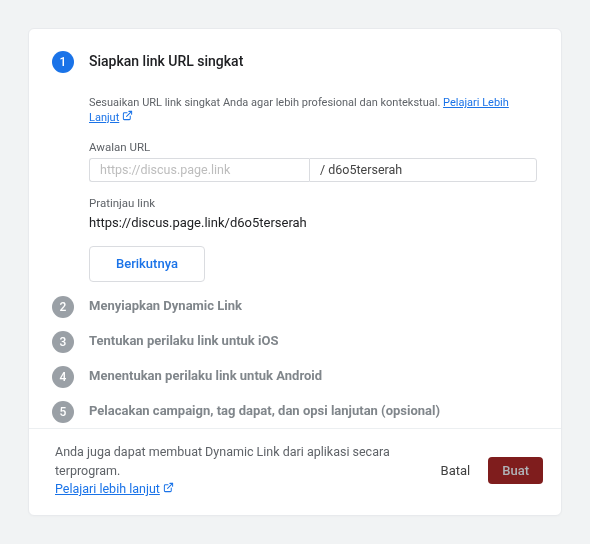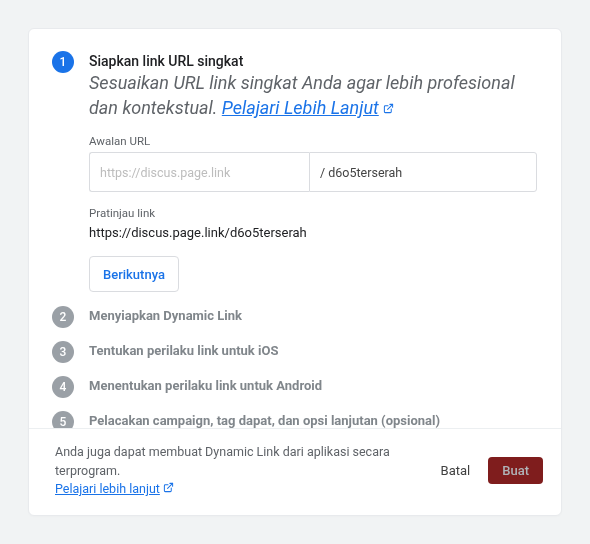--- a/index.html
+++ b/index.html
@@ -76,25 +76,24 @@
     font-size: 14px;
     font-weight: 500;
     color: #202124;
   }
   .step.collapsed .step-title {
     font-size: 13px;
     font-weight: 700;
     color: #80868b;
   }
   .step-desc {
-    margin-top: 1px;
-    font-size: 18px;
+    margin-top: 26px;
+    font-size: 11px;
     color: #5f6368;
     line-height: 1.4;
-    font-style: italic;
   }
   .link {
     color: #1a73e8;
     text-decoration: underline;
     cursor: pointer;
   }
   .ext-icon {
     font-size: 11px;
     color: #1a73e8;
     text-decoration: none;
@@ -104,21 +103,21 @@
     font-size: 11.5px;
     color: #5f6368;
   }
   .url-row {
     display: flex;
     margin-top: 4px;
   }
   .url-prefix, .url-suffix {
     border: 1px solid #dadce0;
     font-size: 12.5px;
-    height: 40px;
+    height: 24px;
     box-sizing: border-box;
     padding: 0 10px;
     display: flex;
     align-items: center;
     background: #fff;
   }
   .url-prefix {
     color: #bdbdbd;
     background: #fff;
     flex: 0 0 220px;
@@ -132,21 +131,21 @@
   }
   .preview-value {
     margin-top: 5px;
     font-size: 13px;
     color: #202124;
   }
   .next-btn {
     display: inline-flex;
     align-items: center;
     height: 34px;
-    padding: 0 13px;
+    padding: 0 26px;
     border: 1px solid #dadce0;
     border-radius: 4px;
     color: #1a73e8;
     font-weight: 500;
     font-size: 13px;
     background: #fff;
     margin-top: 16px;
     cursor: pointer;
   }
   .footer {

